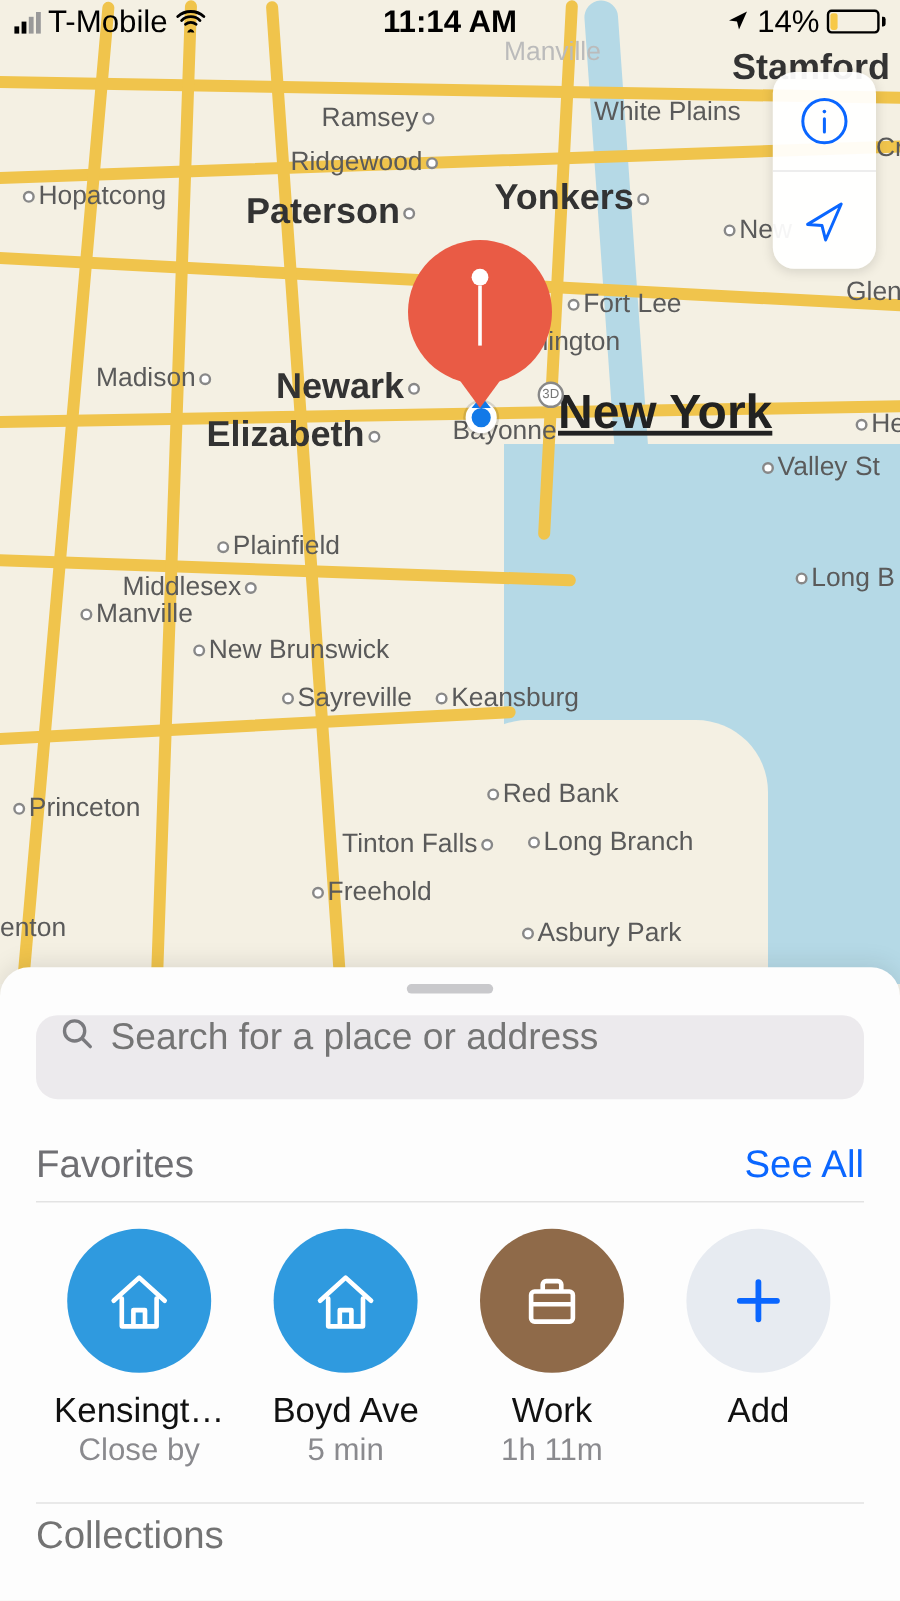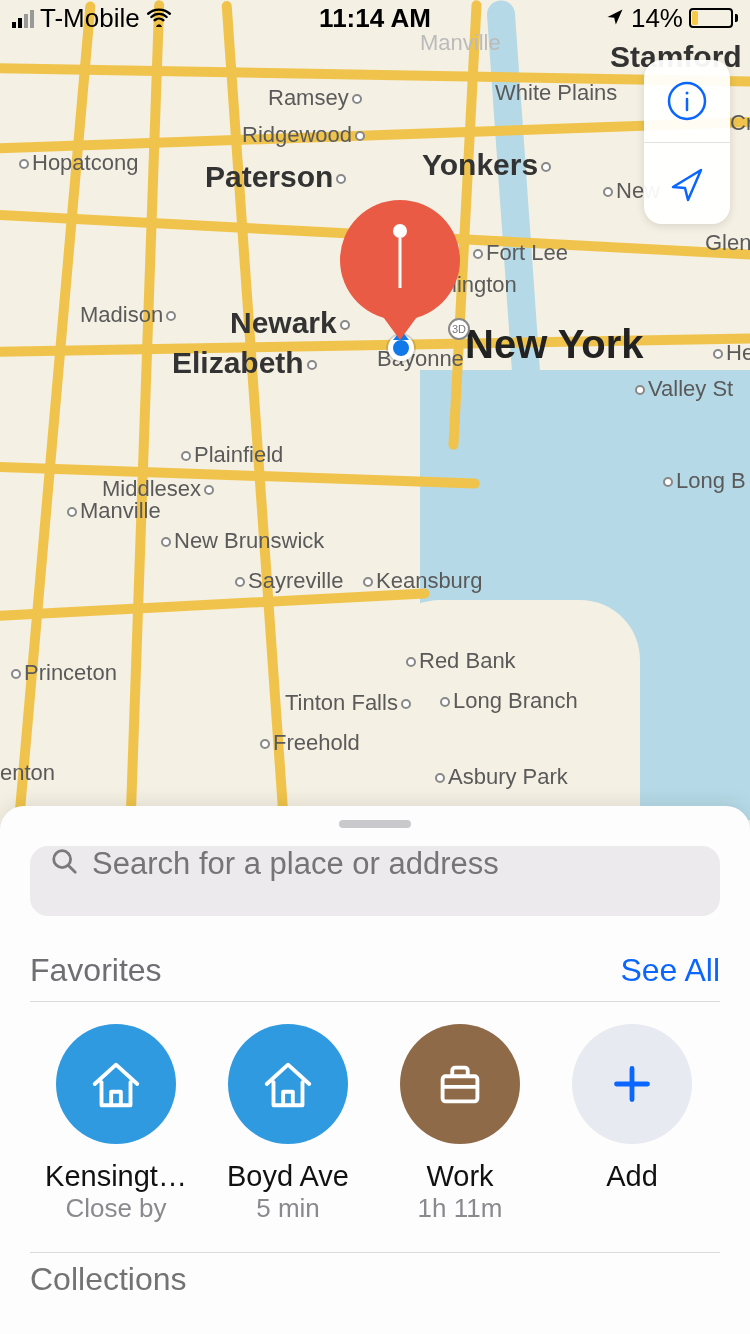--- a/index.html
+++ b/index.html
@@ -133,28 +133,28 @@
     <div class="road r7"></div>
     <div class="road r10"></div>
 
   <span class="map-label" style="left:420px;top:30px;color:#bbb;">Manville</span>
   <span class="map-label med" style="left:610px;top:40px;">Stamford</span>
   <span class="map-label" style="left:495px;top:80px;">White Plains</span>
   <span class="map-label" style="left:268px;top:85px;"><span>Ramsey</span><span class="town-dot"></span></span>
   <span class="map-label" style="left:242px;top:122px;text-align:right;"><span>Ridgewood</span><span class="town-dot"></span></span>
   <span class="map-label" style="left:16px;top:150px;"><span class="town-dot"></span><span>Hopatcong</span></span>
   <span class="map-label med" style="left:205px;top:160px;"><span>Paterson</span><span class="town-dot"></span></span>
-  <span class="map-label med" style="left:422px;top:148px;text-align:center;"><span>Yonkers</span><span class="town-dot"></span></span>
+  <span class="map-label med" style="left:412px;top:148px;text-align:center;"><span>Yonkers</span><span class="town-dot"></span></span>
   <span class="map-label" style="left:600px;top:178px;"><span class="town-dot"></span><span>New</span></span>
   <span class="map-label" style="left:705px;top:230px;">Glen</span>
   <span class="map-label" style="left:470px;top:240px;"><span class="town-dot"></span><span>Fort Lee</span></span>
   <span class="map-label" style="left:452px;top:272px;">lington</span>
   <span class="map-label" style="left:80px;top:302px;"><span>Madison</span><span class="town-dot"></span></span>
   <span class="map-label med" style="left:210px;top:306px;margin-left:20px;"><span>Newark</span><span class="town-dot"></span></span>
-  <span class="map-label big" style="left:465px;top:322px;">New York</span>
+  <span class="map-label big" style="left:465px;top:322px;text-decoration:underline;">New York</span>
   <span class="map-label med" style="left:172px;top:346px;"><span>Elizabeth</span><span class="town-dot"></span></span>
   <span class="map-label" style="left:377px;top:346px;"><span>Bayonne</span></span>
   <span class="map-label" style="left:710px;top:340px;"><span class="town-dot"></span><span>Hen</span></span>
   <span class="map-label" style="left:632px;top:376px;"><span class="town-dot"></span><span>Valley St</span></span>
   <span class="map-label" style="left:178px;top:442px;"><span class="town-dot"></span><span>Plainfield</span></span>
   <span class="map-label" style="left:102px;top:476px;"><span>Middlesex</span><span class="town-dot"></span></span>
   <span class="map-label" style="left:64px;top:498px;"><span class="town-dot"></span><span>Manville</span></span>
   <span class="map-label" style="left:660px;top:468px;"><span class="town-dot"></span><span>Long B</span></span>
   <span class="map-label" style="left:158px;top:528px;"><span class="town-dot"></span><span>New Brunswick</span></span>
   <span class="map-label" style="left:232px;top:568px;"><span class="town-dot"></span><span>Sayreville</span></span>

